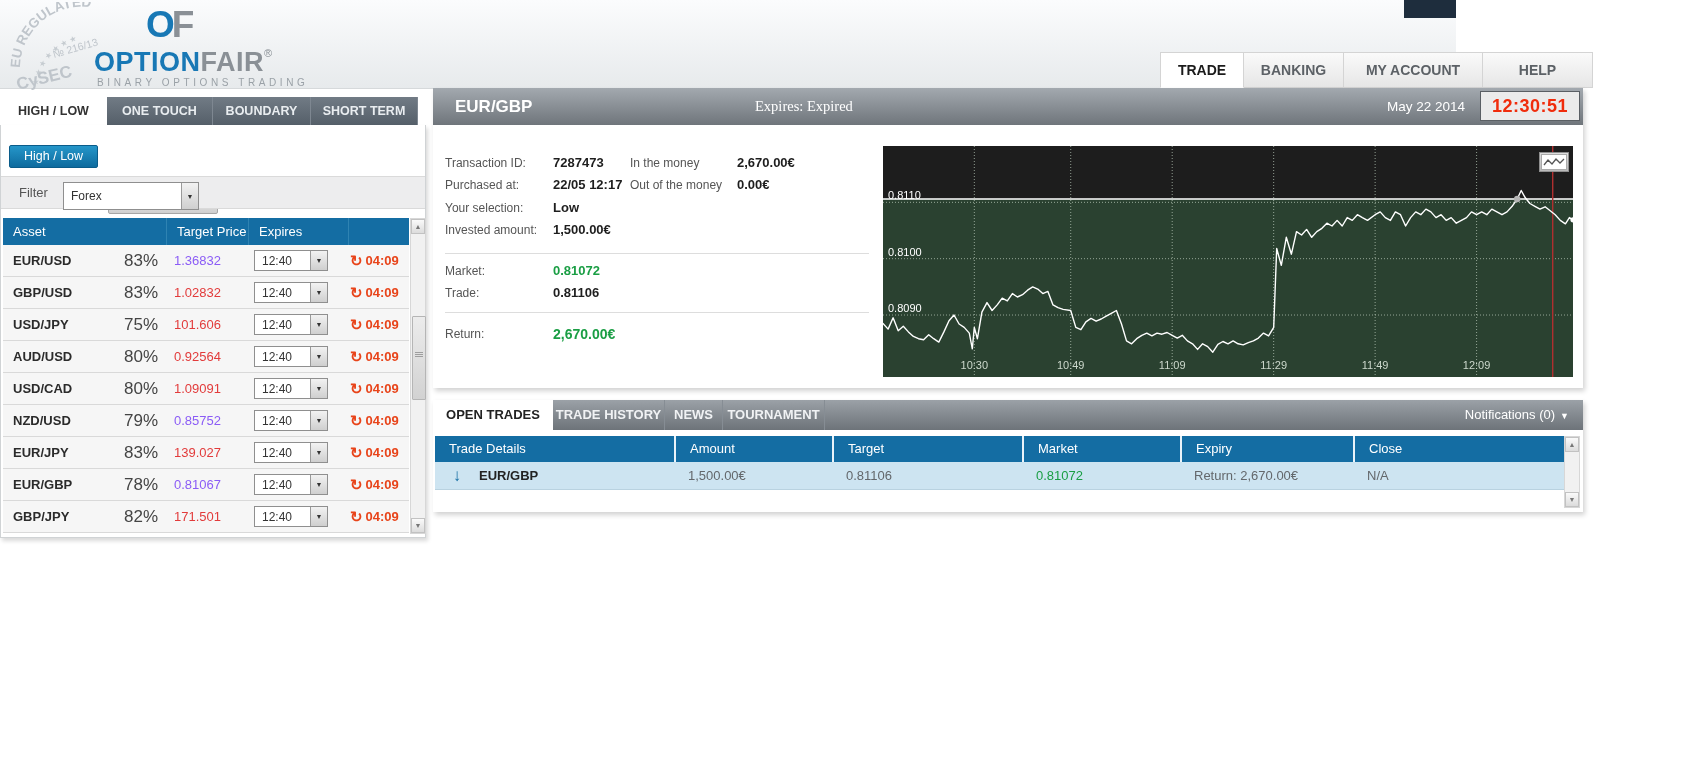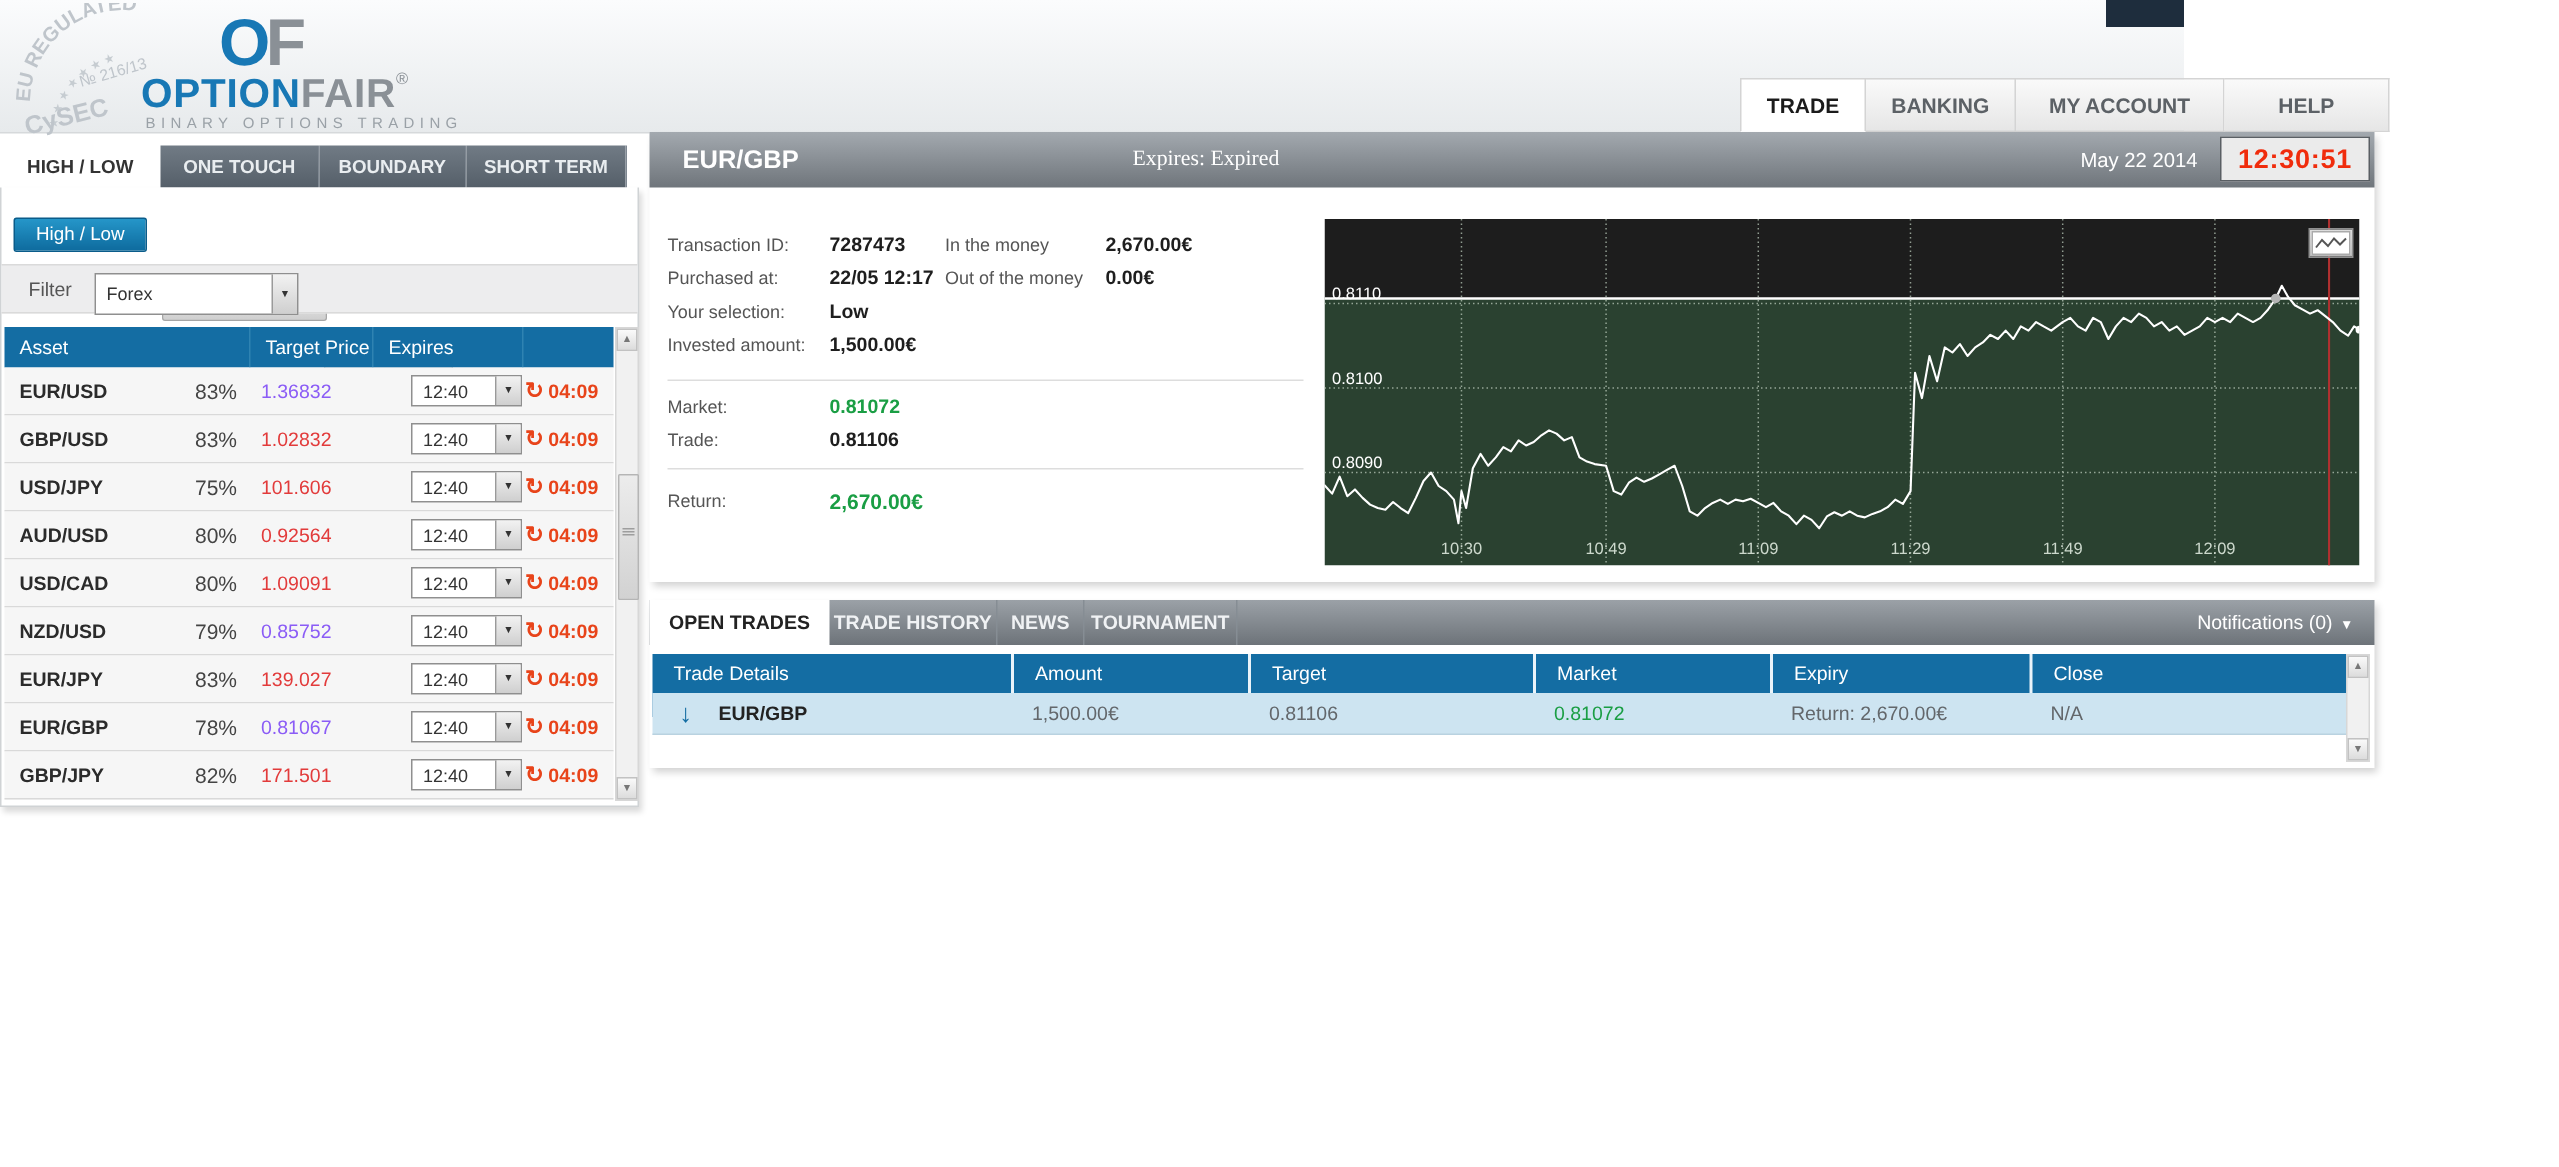--- a/index.html
+++ b/index.html
@@ -4,21 +4,21 @@
 <style>
   html,body{margin:0;padding:0;background:#fff;}
   .page{position:relative;width:1706px;height:778px;background:#fff;overflow:hidden;
         font-family:"Liberation Sans",sans-serif;-webkit-font-smoothing:antialiased;}
 
   
   .topbar{position:absolute;left:0;top:0;width:1456px;height:88px;
           background:linear-gradient(#fbfcfd,#e7eaec);border-bottom:1px solid #d6d9db;}
   .dark-corner{position:absolute;left:1404px;top:0;width:52px;height:18px;background:#1e2d3d;}
   .badge-svg{position:absolute;left:10px;top:2px;}
-  .of-monogram{position:absolute;left:146px;top:4px;font-size:44px;font-weight:bold;letter-spacing:-3px;}
+  .of-monogram{position:absolute;left:146px;top:4px;font-size:37px;font-weight:bold;letter-spacing:-3px;}
   .of-o{color:#1878b5}.of-f{color:#8a9096}
   .wordmark{position:absolute;left:94px;top:47px;font-size:27px;font-weight:bold;letter-spacing:.5px;white-space:nowrap;}
   .wm-option{color:#1878b5}.wm-fair{color:#8a9096}
   .wm-reg{color:#8a9096;font-size:11px;vertical-align:top;font-weight:normal;}
   .tagline{position:absolute;left:97px;top:77px;font-size:10px;letter-spacing:3.6px;color:#9aa1a7;white-space:nowrap;}
 
   .main-nav{position:absolute;left:1160px;top:52px;height:36px;display:flex;}
   .nav-tab{box-sizing:border-box;height:36px;line-height:35px;text-align:center;font-weight:bold;font-size:14px;
            color:#5c6166;background:linear-gradient(#fafafa,#e6e6e6);border:1px solid #d4d4d4;border-left:none;cursor:pointer;}
   .nav-tab:first-child{border-left:1px solid #d4d4d4;}
@@ -46,24 +46,24 @@
              display:flex;align-items:center;justify-content:center;font-size:7px;color:#333;}
   .advanced-btn{position:absolute;left:215px;top:5px;}
 
   .asset-head{position:absolute;left:2px;top:93px;width:406px;height:27px;background:#146da3;display:flex;color:#fff;font-size:13px;}
   .ah{box-sizing:border-box;line-height:27px;padding-left:10px;border-left:1px solid #2f83b2;}
   .ah:first-child{border-left:none;}
   .asset-rows{position:absolute;left:2px;top:120px;width:406px;}
   .arow{display:flex;height:32px;background:#f6f6f6;border-bottom:1px solid #d9d9d9;box-sizing:border-box;align-items:center;cursor:pointer;}
   .c-asset{width:163px;display:flex;justify-content:space-between;align-items:center;box-sizing:border-box;padding:0 8px 0 10px;}
   .a-name{font-weight:bold;font-size:13px;color:#2b2b2b;}
-  .a-pay{font-size:14px;color:#444;}
+  .a-pay{font-size:17px;color:#444;}
   .c-price{width:82px;font-size:13px;box-sizing:border-box;padding-left:8px;}
   .up{color:#8b5cf6;} .down{color:#e23b3b;}
-  .c-exp{width:100px;display:flex;align-items:center;box-sizing:border-box;padding-left:6px;justify-content:flex-end;}
+  .c-exp{width:100px;display:flex;align-items:center;box-sizing:border-box;padding-left:6px;}
   .sel-time{position:relative;width:74px;height:21px;}
   .c-count{width:61px;display:flex;align-items:center;box-sizing:border-box;padding-left:2px;}
   .clock-i{color:#e8441a;font-weight:bold;font-size:15px;margin-right:3px;line-height:1;}
   .count-t{color:#e8441a;font-weight:bold;font-size:13px;}
 
   .vscroll{position:absolute;box-sizing:border-box;background:#f1f1f1;border:1px solid #d7d7d7;}
   .left-scroll{left:409px;top:93px;width:16px;height:316px;}
   .scr-arrow{position:absolute;left:0;width:100%;height:15px;background:linear-gradient(#fafafa,#dcdcdc);
              border:1px solid #c2c2c2;box-sizing:border-box;font-size:7px;color:#777;text-align:center;line-height:14px;cursor:pointer;}
   .scr-up{top:0;} .scr-down{bottom:0;}

